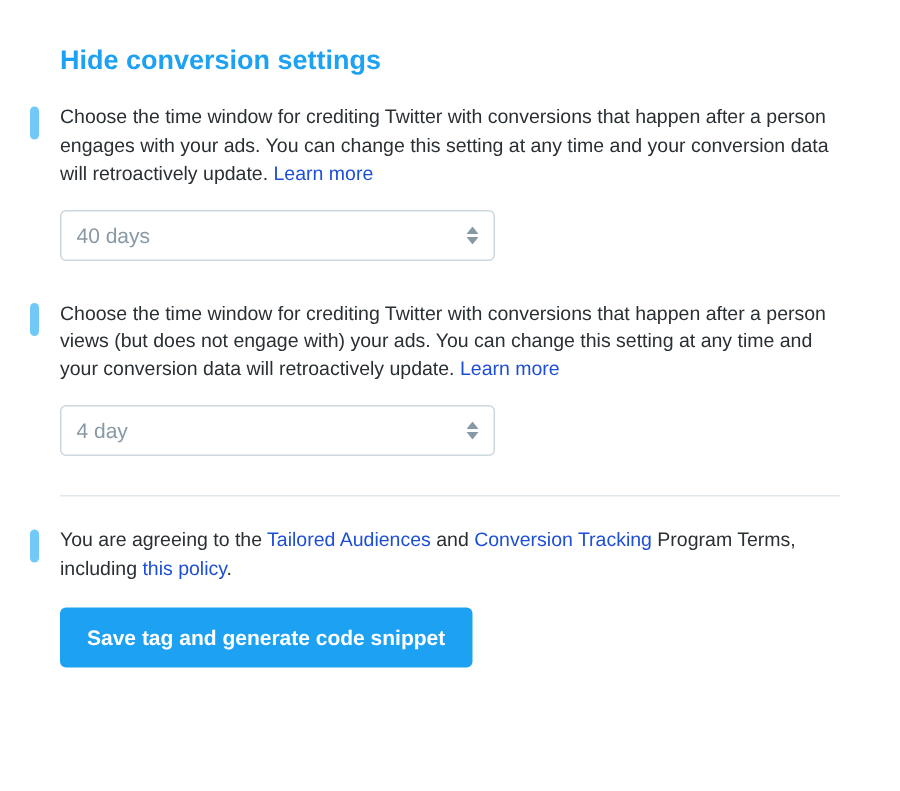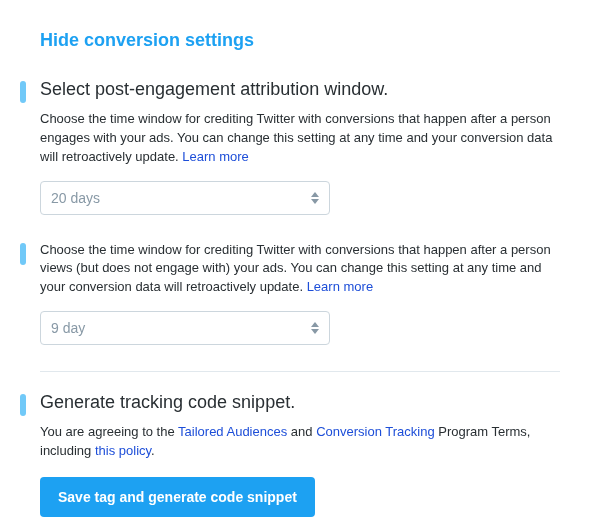--- a/index.html
+++ b/index.html
@@ -10,21 +10,21 @@
       width: 600px;
       height: 527px;
       padding: 30px 40px;
       color: #292f33;
       -webkit-font-smoothing: antialiased;
     }
     .toggle-heading {
       color: #1da1f2;
       font-size: 18px;
       font-weight: 600;
-      margin-bottom: 28px;
+      margin-bottom: 18px;
     }
     .section {
       position: relative;
       margin-bottom: 26px;
     }
     .marker {
       position: absolute;
       left: -20px;
       top: 2px;
       width: 6px;
@@ -97,57 +97,55 @@
       cursor: pointer;
     }
   </style>
 </head>
 <body>
 
 <div class="toggle-heading">Hide conversion settings</div>
 
 <div class="section">
   <div class="marker"></div>
-  <div class="section-title">Select post-engagement attribution window.</div>
   <div class="section-desc">
     <span>Choose the time window for crediting Twitter with conversions that happen after a person engages with your ads. You can change this setting at any time and your conversion data will retroactively update. </span><span class="link">Learn more</span>
   </div>
   <div class="select-container">
-    <span class="select-value">20 days</span>
+    <span class="select-value">40 days</span>
     <span class="select-arrows">
       <svg width="8" height="5" viewBox="0 0 8 5">
           <path d="M0 5 L4 0 L8 5 Z" fill="#8899a6"></path>
         </svg>
       <svg width="8" height="5" viewBox="0 0 8 5">
           <path d="M0 0 L4 5 L8 0 Z" fill="#8899a6"></path>
         </svg>
     </span>
   </div>
 </div>
 
 <div class="section">
   <div class="marker"></div>
   <div class="section-desc">
     <span>Choose the time window for crediting Twitter with conversions that happen after a person views (but does not engage with) your ads. You can change this setting at any time and your conversion data will retroactively update. </span><span class="link">Learn more</span>
   </div>
   <div class="select-container">
-    <span class="select-value">9 day</span>
+    <span class="select-value">4 day</span>
     <span class="select-arrows">
       <svg width="8" height="5" viewBox="0 0 8 5">
           <path d="M0 5 L4 0 L8 5 Z" fill="#8899a6"></path>
         </svg>
       <svg width="8" height="5" viewBox="0 0 8 5">
           <path d="M0 0 L4 5 L8 0 Z" fill="#8899a6"></path>
         </svg>
     </span>
   </div>
 </div>
 
 <hr class="divider">
 
 <div class="section">
   <div class="marker"></div>
-  <div class="section-title">Generate tracking code snippet.</div>
   <div class="agree-text">
     <span>You are agreeing to the </span><span class="link">Tailored Audiences</span><span> and </span><span class="link">Conversion Tracking</span><span> Program Terms, including </span><span class="link">this policy</span><span>.</span>
   </div>
   <button class="primary-button">Save tag and generate code snippet</button>
 </div>
 
 </body></html>

